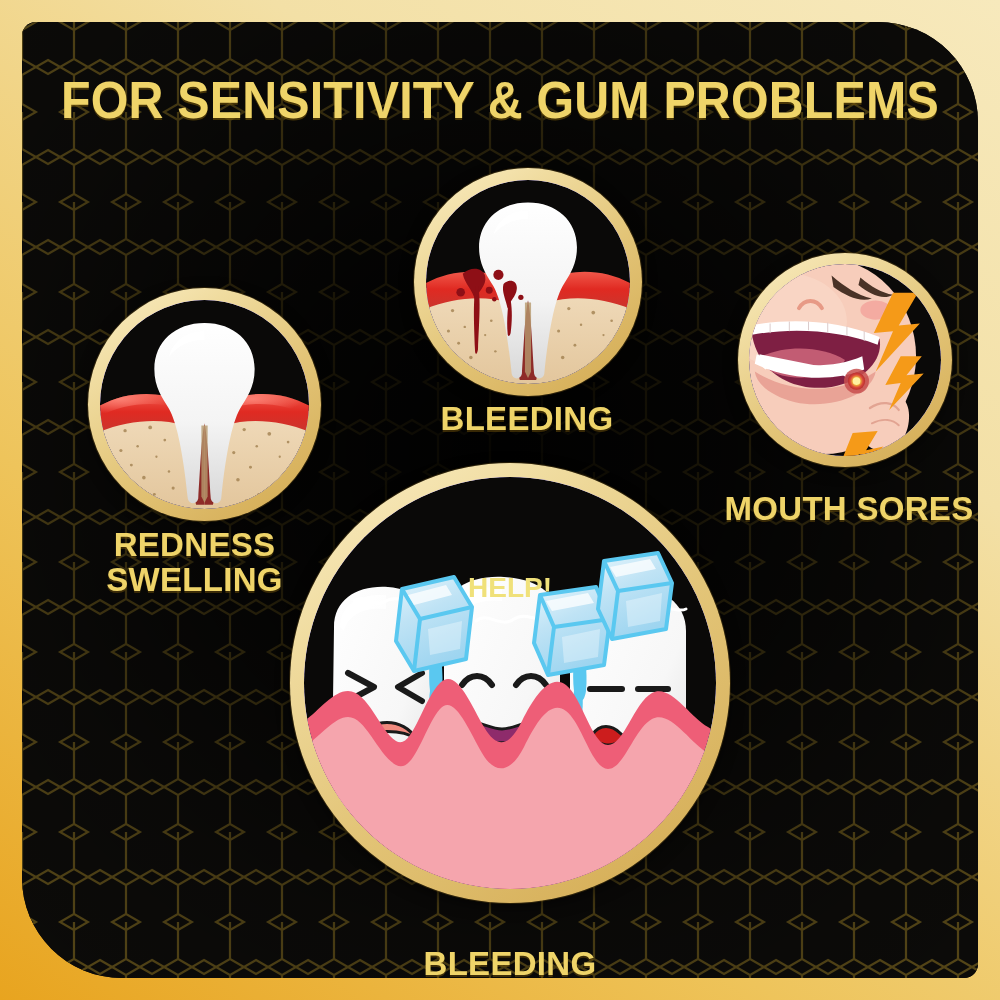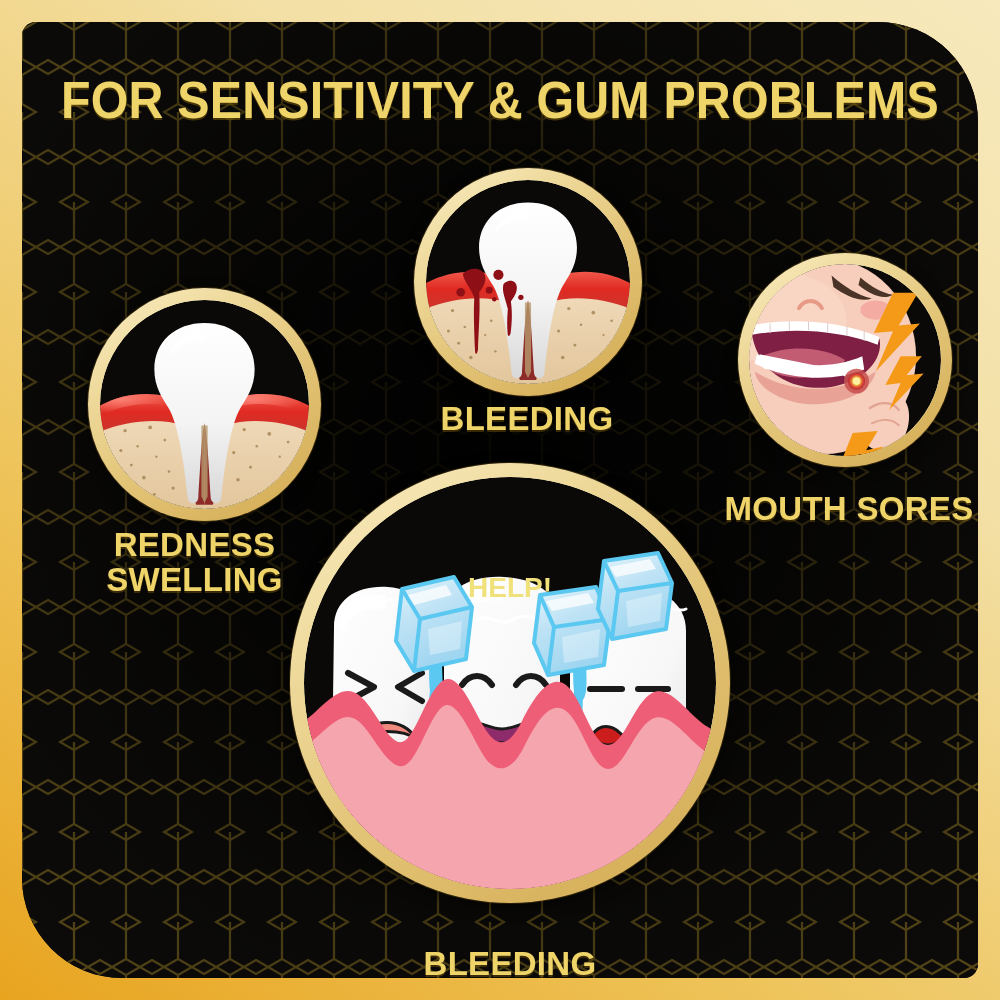--- a/index.html
+++ b/index.html
@@ -36,21 +36,21 @@
   }
 
   
   .badge{position:absolute;border-radius:50%;}
   .ring{
     position:absolute;inset:0;border-radius:50%;
     background:linear-gradient(145deg,#FBEFC8 0%,#F0DCA0 25%,#E3C578 55%,#D2A84F 100%);
     box-shadow:0 0 0 1px rgba(120,90,20,.35), 0 4px 14px rgba(0,0,0,.55);
   }
   .inner{
-    position:absolute;border-radius:50%;overflow:hidden;background:#fef9c3;
+    position:absolute;border-radius:50%;overflow:hidden;background:#c4b5fd;
   }
   .cap{
     position:absolute;width:100%;text-align:center;color:#EFD469;
     font-weight:bold;letter-spacing:.3px;line-height:1.05;
     text-shadow:0 2px 0 rgba(110,80,10,.5);
     white-space:pre-line;
   }
 
   
   #c-red   {left:66px; top:266px; width:233px;height:233px;}

